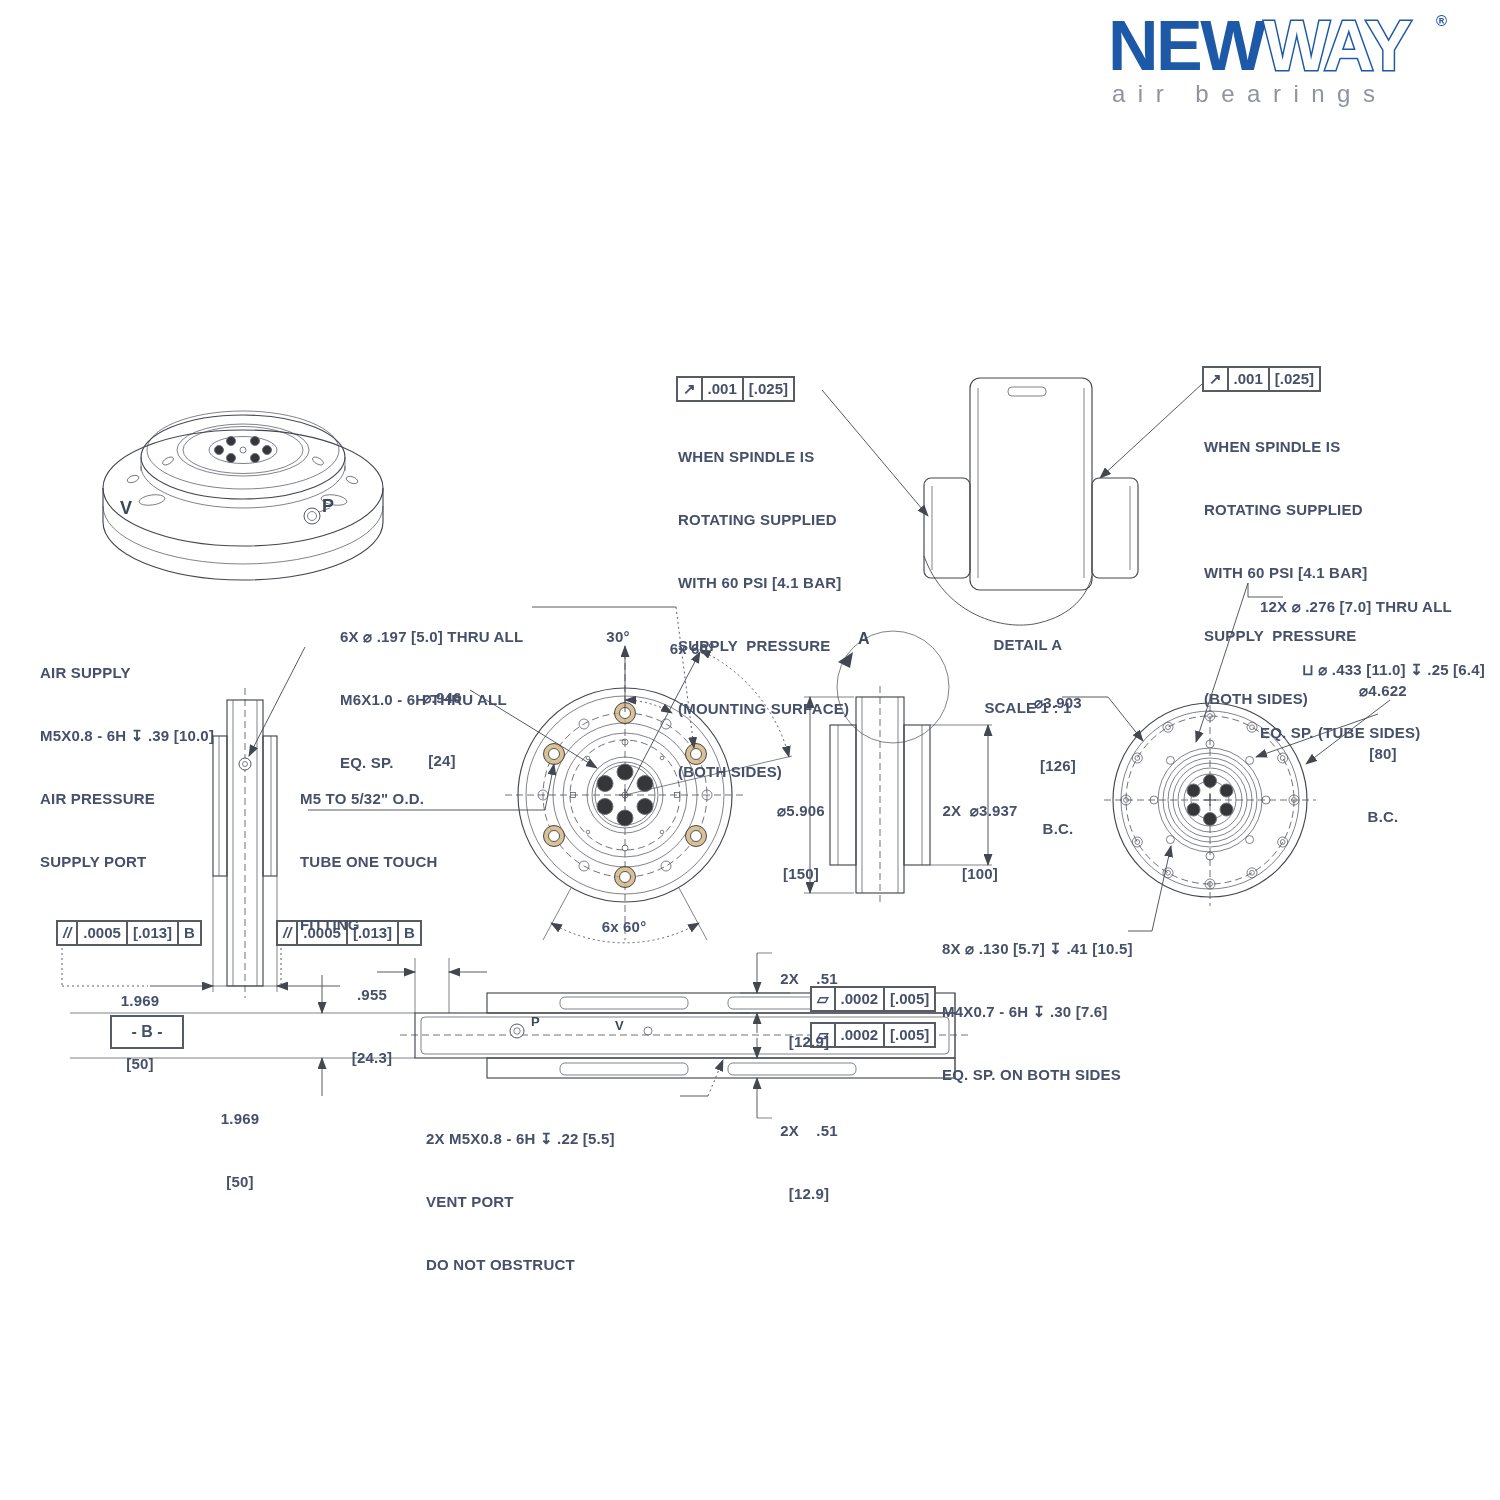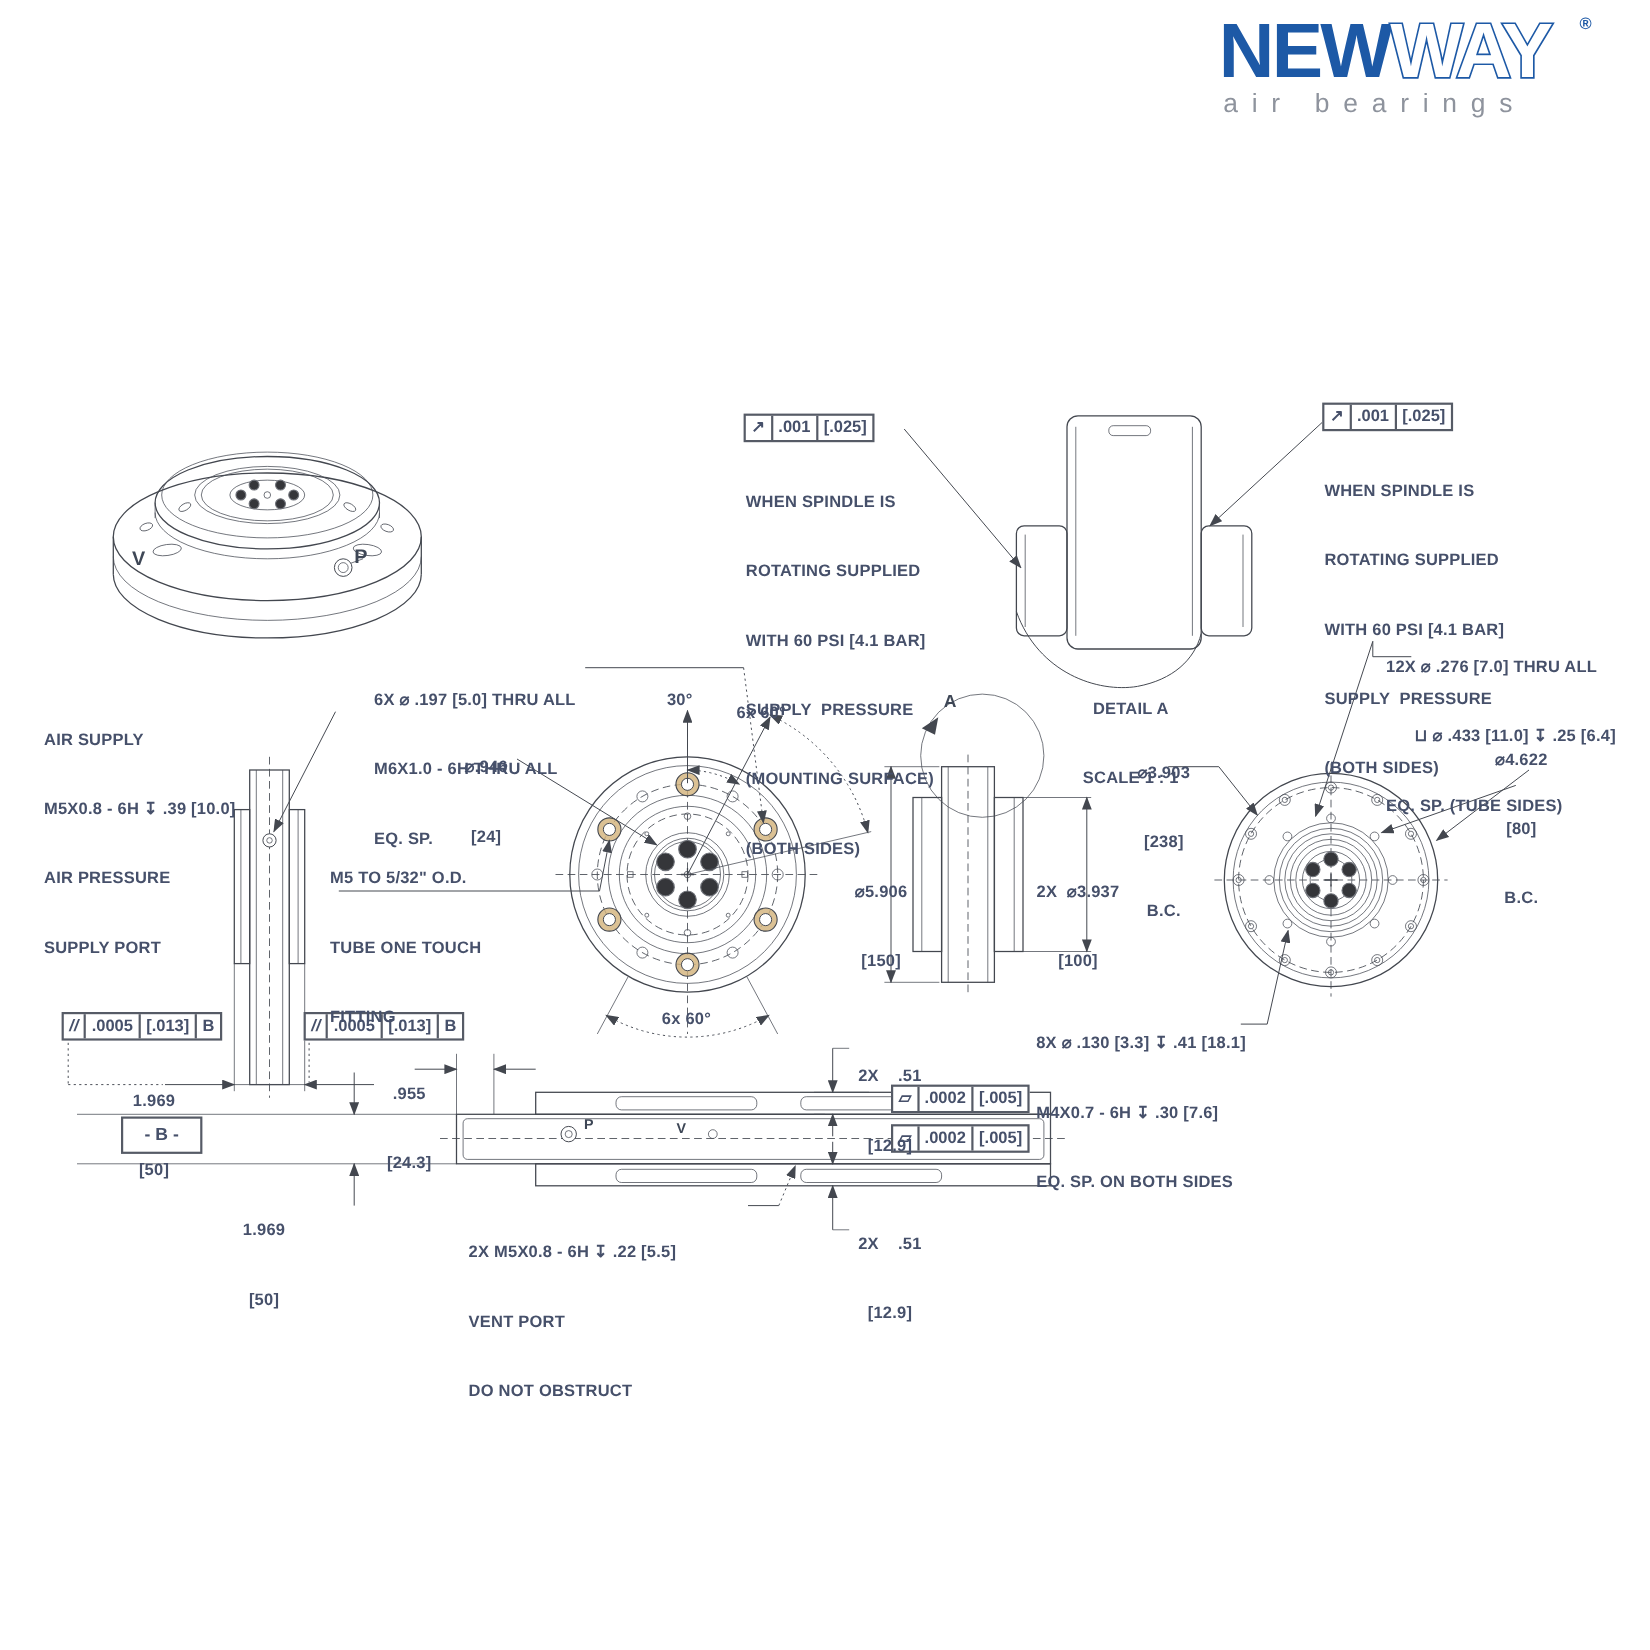--- a/index.html
+++ b/index.html
@@ -343,25 +343,25 @@
   <div>M6X1.0 - 6H THRU ALL</div>
   <div>EQ. SP.</div>
 </div>
 <div class="note" style="left:300px;top:746px">
   <div>M5 TO 5/32" O.D.</div>
   <div>TUBE ONE TOUCH</div>
   <div>FITTING</div>
 </div>
 <div class="note" style="left:1260px;top:554px">
   <div>12X ⌀ .276 [7.0] THRU ALL</div>
-  <div style="margin-left:26px">⊔ ⌀ .433 [11.0] ↧ .25 [6.4]</div>
+  <div style="margin-left:42px">⊔ ⌀ .433 [11.0] ↧ .25 [6.4]</div>
   <div>EQ. SP. (TUBE SIDES)</div>
 </div>
 <div class="note" style="left:942px;top:896px">
-  <div>8X ⌀ .130 [3.3] ↧ .41 [18.1]</div>
+  <div>8X ⌀ .130 [5.7] ↧ .41 [10.5]</div>
   <div>M4X0.7 - 6H ↧ .30 [7.6]</div>
   <div>EQ. SP. ON BOTH SIDES</div>
 </div>
 <div class="note" style="left:426px;top:1086px">
   <div>2X M5X0.8 - 6H ↧ .22 [5.5]</div>
   <div>VENT PORT</div>
   <div>DO NOT OBSTRUCT</div>
 </div>
 
 <div class="note ctr" style="left:400px;top:645px;width:84px">
@@ -374,21 +374,21 @@
 <div class="note ctr" style="left:760px;top:758px;width:82px">
   <div>⌀5.906</div>
   <div>[150]</div>
 </div>
 <div class="note ctr" style="left:928px;top:758px;width:104px">
   <div>2X  ⌀3.937</div>
   <div>[100]</div>
 </div>
 <div class="note ctr" style="left:1016px;top:650px;width:84px">
   <div>⌀3.903</div>
-  <div>[238]</div>
+  <div>[126]</div>
   <div>B.C.</div>
 </div>
 <div class="note ctr" style="left:1338px;top:638px;width:90px">
   <div>⌀4.622</div>
   <div>[80]</div>
   <div>B.C.</div>
 </div>
 <div class="note ctr" style="left:100px;top:948px;width:80px">
   <div>1.969</div>
   <div>[50]</div>

